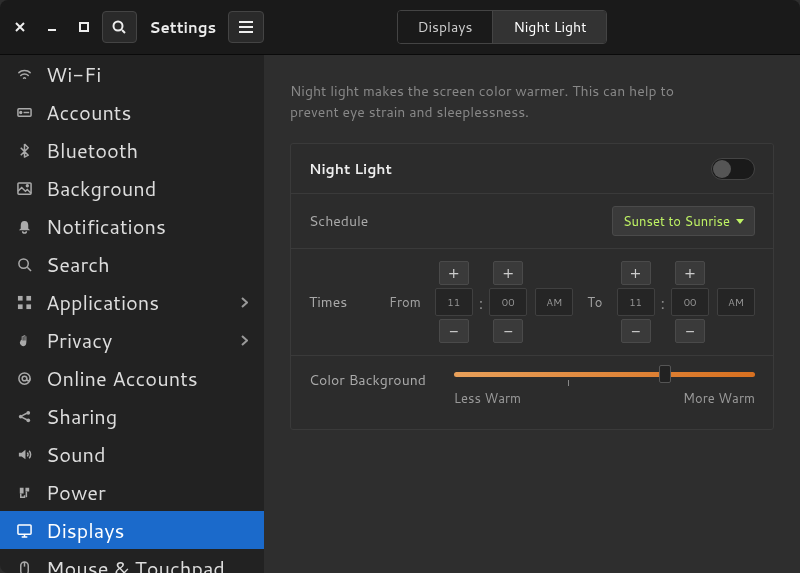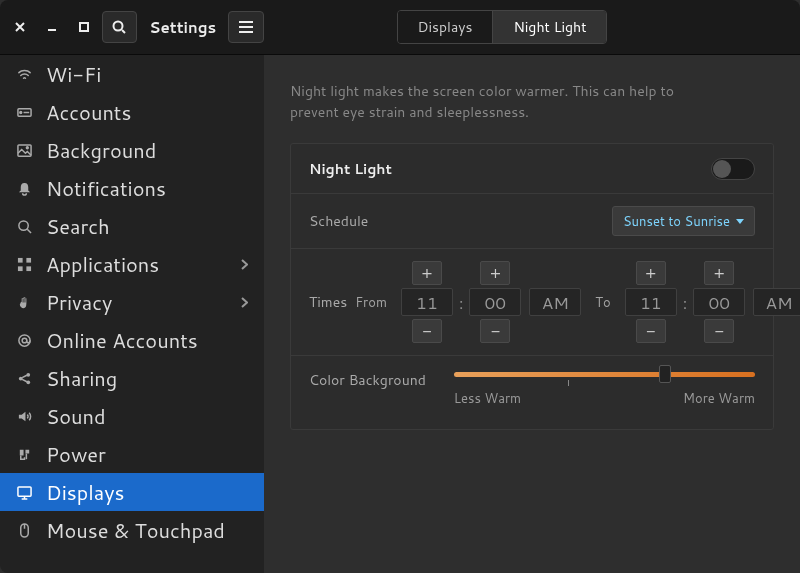--- a/index.html
+++ b/index.html
@@ -25,26 +25,26 @@
 .content { flex: 1; padding: 26px 26px; overflow-y: auto; }
 .desc { color: #888; font-size: 14px; line-height: 1.5; max-width: 430px; }
 .panel { margin-top: 20px; border: 1px solid #3a3a3a; border-radius: 3px; background: #2c2c2c; }
 .row { display: flex; align-items: center; padding: 12px 18px; border-bottom: 1px solid #3a3a3a; min-height: 50px; }
 .row:last-child { border-bottom: none; }
 .row-label { color: #aaa; font-size: 14px; }
 .row-label.strong { color: #eee; font-weight: 600; }
 .row-right { margin-left: auto; display: flex; align-items: center; gap: 6px; }
 .toggle { width: 44px; height: 22px; background: #1a1a1a; border: 1px solid #444; border-radius: 11px; position: relative; cursor: pointer; }
 .toggle .knob { width: 18px; height: 18px; background: #555; border-radius: 50%; position: absolute; top: 1px; left: 1px; }
-.dropdown { background: #3a3a3a; border: 1px solid #4a4a4a; border-radius: 3px; padding: 5px 10px; color: #7dd3fc; font-size: 13px; display: flex; align-items: center; gap: 6px; cursor: pointer; }
+.dropdown { background: #3a3a3a; border: 1px solid #4a4a4a; border-radius: 3px; padding: 5px 10px; color: #bef264; font-size: 13px; display: flex; align-items: center; gap: 6px; cursor: pointer; }
 .times-row { padding: 12px 18px; border-bottom: 1px solid #3a3a3a; display: flex; align-items: center; }
 .time-group { display: flex; align-items: center; gap: 4px; }
 .spin { display: flex; flex-direction: column; align-items: center; gap: 3px; }
 .spin-btn { width: 30px; height: 24px; background: #3a3a3a; border: 1px solid #4a4a4a; border-radius: 2px; color: #ccc; display: flex; align-items: center; justify-content: center; cursor: pointer; font-size: 16px; line-height: 1; }
-.spin-val { width: 52px; height: 28px; background: #252525; border: 1px solid #404040; border-radius: 2px; color: #999; display: flex; align-items: center; justify-content: center; font-size: 17px; }
+.spin-val { width: 38px; height: 28px; background: #252525; border: 1px solid #404040; border-radius: 2px; color: #999; display: flex; align-items: center; justify-content: center; font-size: 10px; }
 .time-sublabel { color: #a3a3a3; font-size: 13px; margin: 12px 8px; }
 .colon { color: #888; margin: 0 2px; }
 .temp-row { padding: 14px 18px 22px; display: flex; align-items: flex-start; gap: 28px; }
 .slider-wrap { flex: 1; padding-top: 2px; }
 .slider { height: 5px; background: linear-gradient(90deg, #e8a05a, #d87020); border-radius: 3px; position: relative; }
 .slider .thumb { width: 12px; height: 18px; background: #222; border: 1px solid #555; border-radius: 2px; position: absolute; top: -7px; left: 68%; cursor: pointer; }
 .slider .tick { position: absolute; width: 1px; height: 6px; background: #888; top: 8px; left: 38%; }
 .slider-labels { display: flex; justify-content: space-between; margin-top: 12px; color: #999; font-size: 13px; }
 svg { display: block; }
 </style>
@@ -102,20 +102,28 @@
       </div>
       <div class="sidebar-item">
         <span class="icon">
           <svg width="15" height="15" viewBox="0 0 16 16" fill="none" stroke="currentColor" stroke-width="1.6">
             <rect x="1" y="4" width="14" height="8" rx="1"></rect>
             <circle cx="4" cy="8" r="1" fill="currentColor"></circle>
             <path d="M7 8 H13"></path>
           </svg>
         </span>
         <span>Accounts</span>
+      </div>
+      <div class="sidebar-item">
+        <span class="icon">
+          <svg width="15" height="15" viewBox="0 0 16 16" fill="none" stroke="currentColor" stroke-width="1.6">
+            <path d="M8 1 L12 5 L8 9 L12 13 L8 15 V1 M4 5 L12 13 M4 13 L12 5" stroke-linejoin="round"></path>
+          </svg>
+        </span>
+        <span>Bluetooth</span>
       </div>
       <div class="sidebar-item">
         <span class="icon">
           <svg width="15" height="15" viewBox="0 0 16 16" fill="none" stroke="currentColor" stroke-width="1.6">
             <rect x="1" y="2" width="14" height="12" rx="1"></rect>
             <path d="M1 11 L5 7 L9 11 L11 9 L15 13"></path>
             <circle cx="11" cy="5" r="1" fill="currentColor"></circle>
           </svg>
         </span>
         <span>Background</span>

